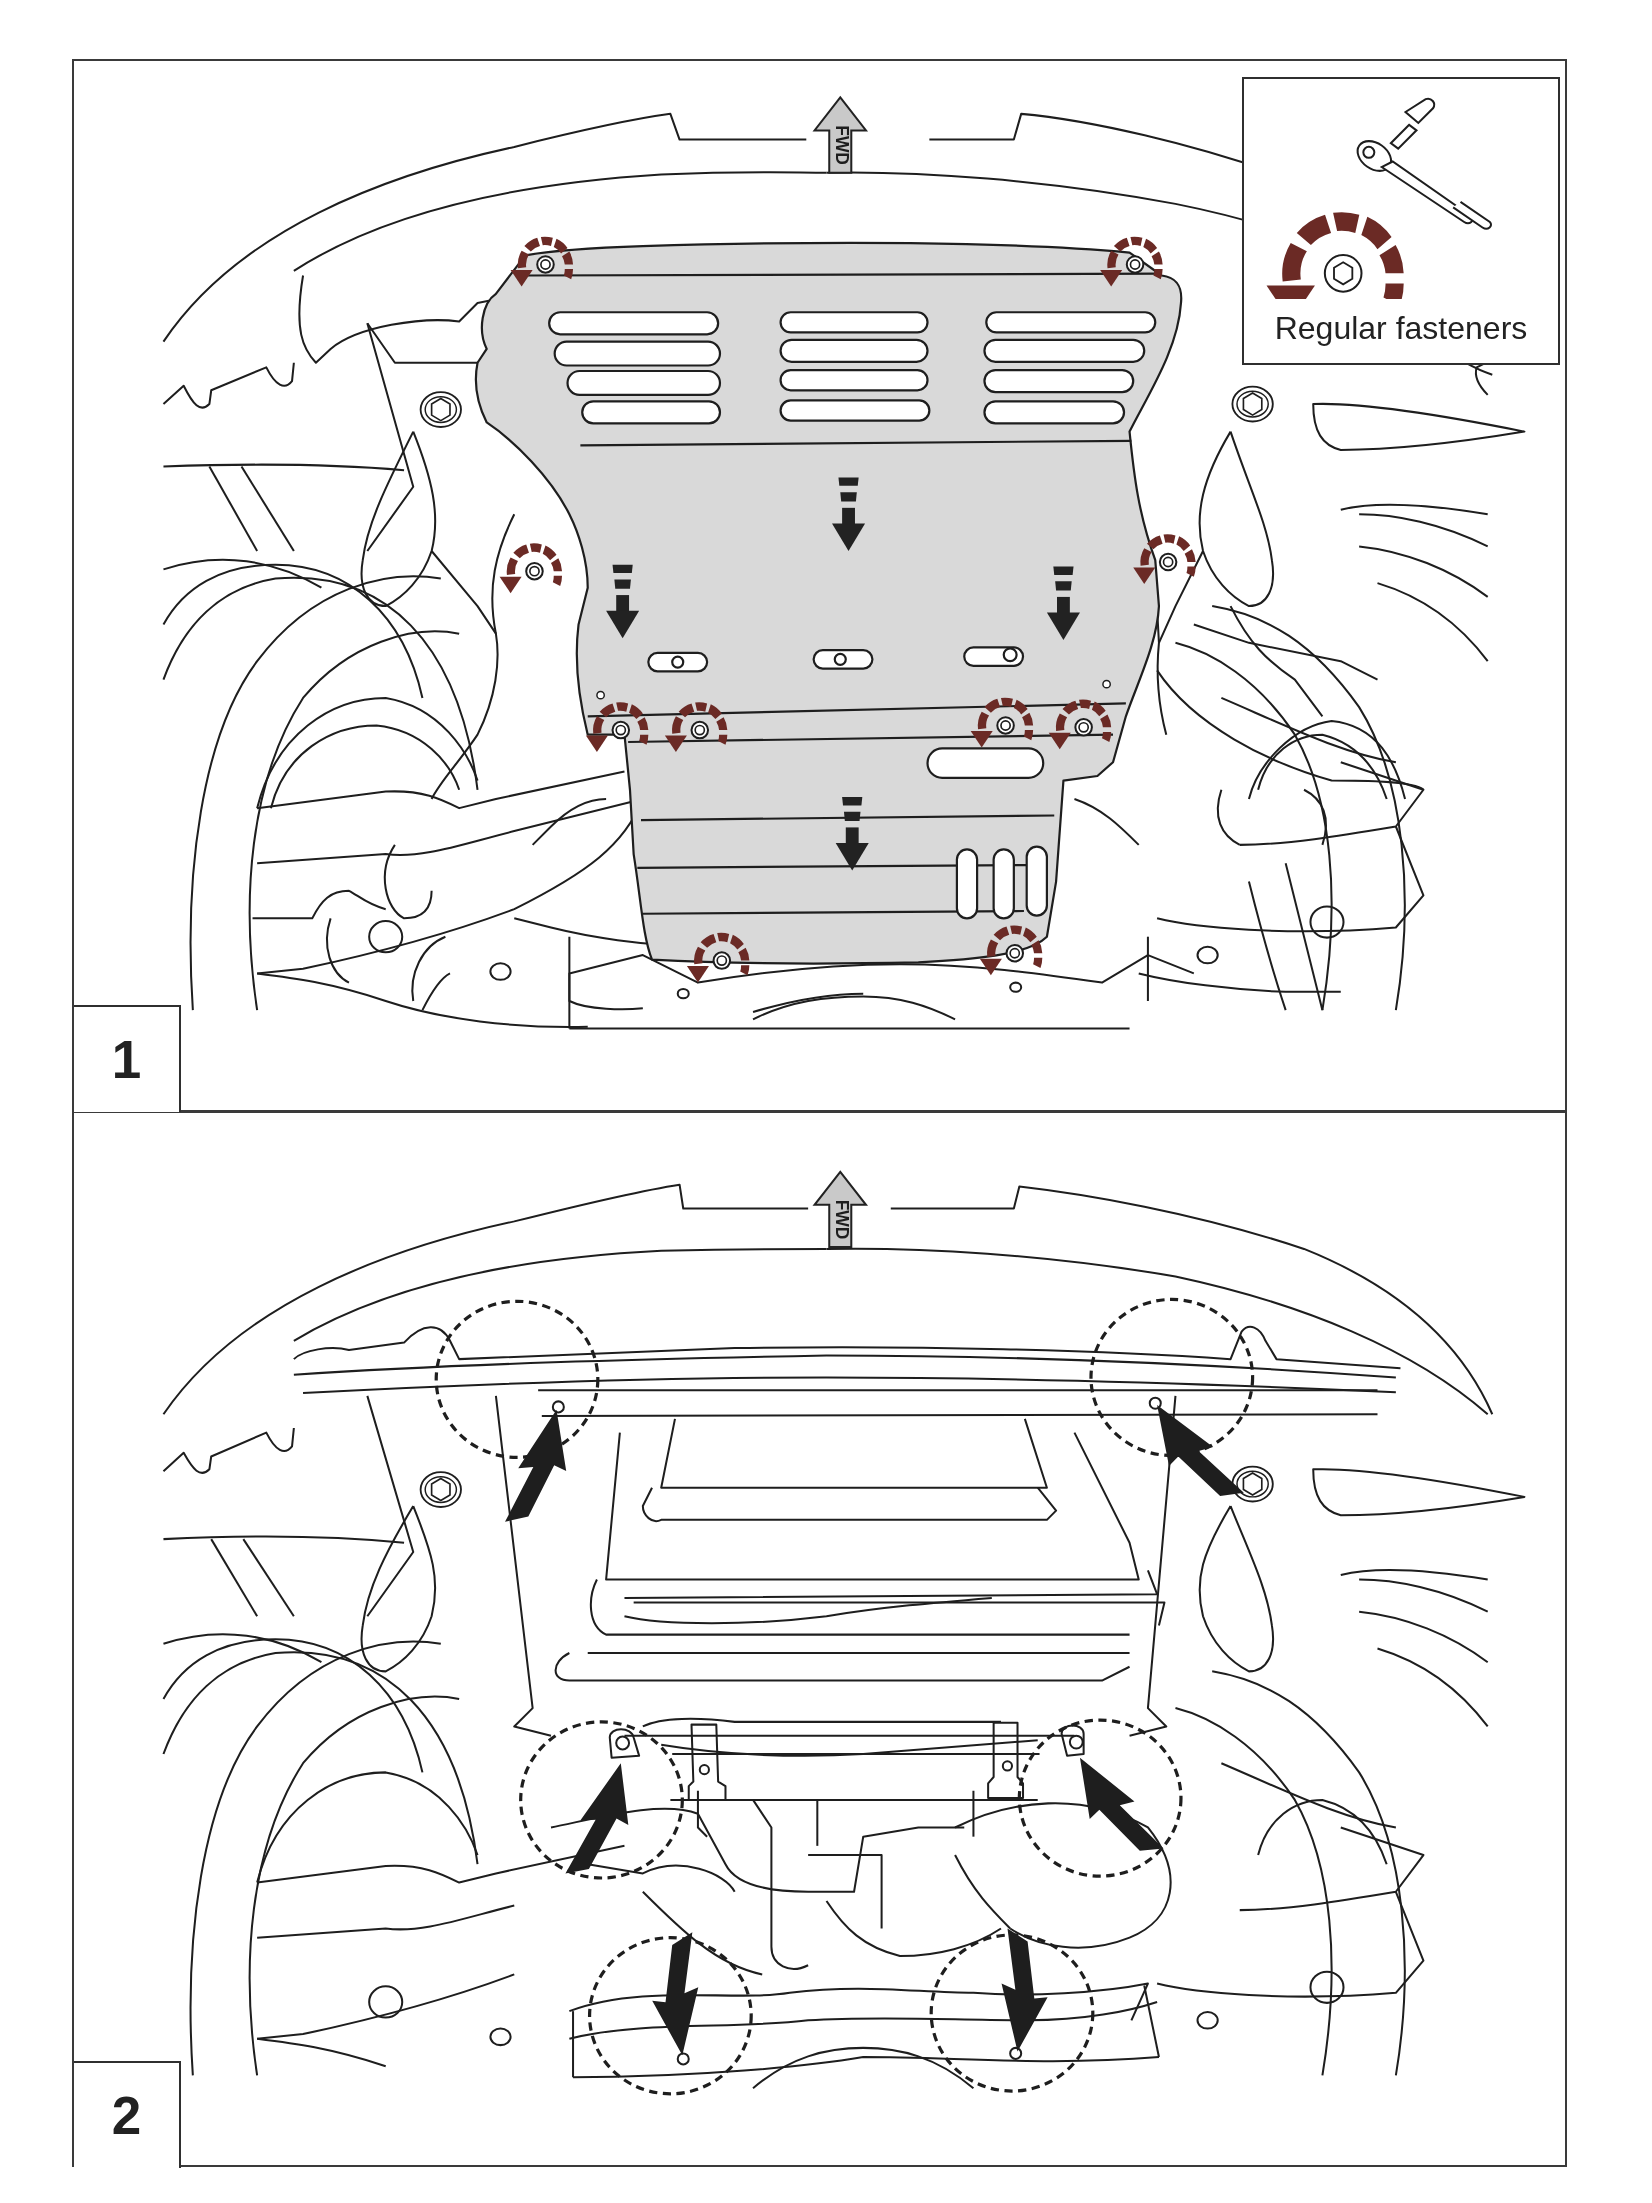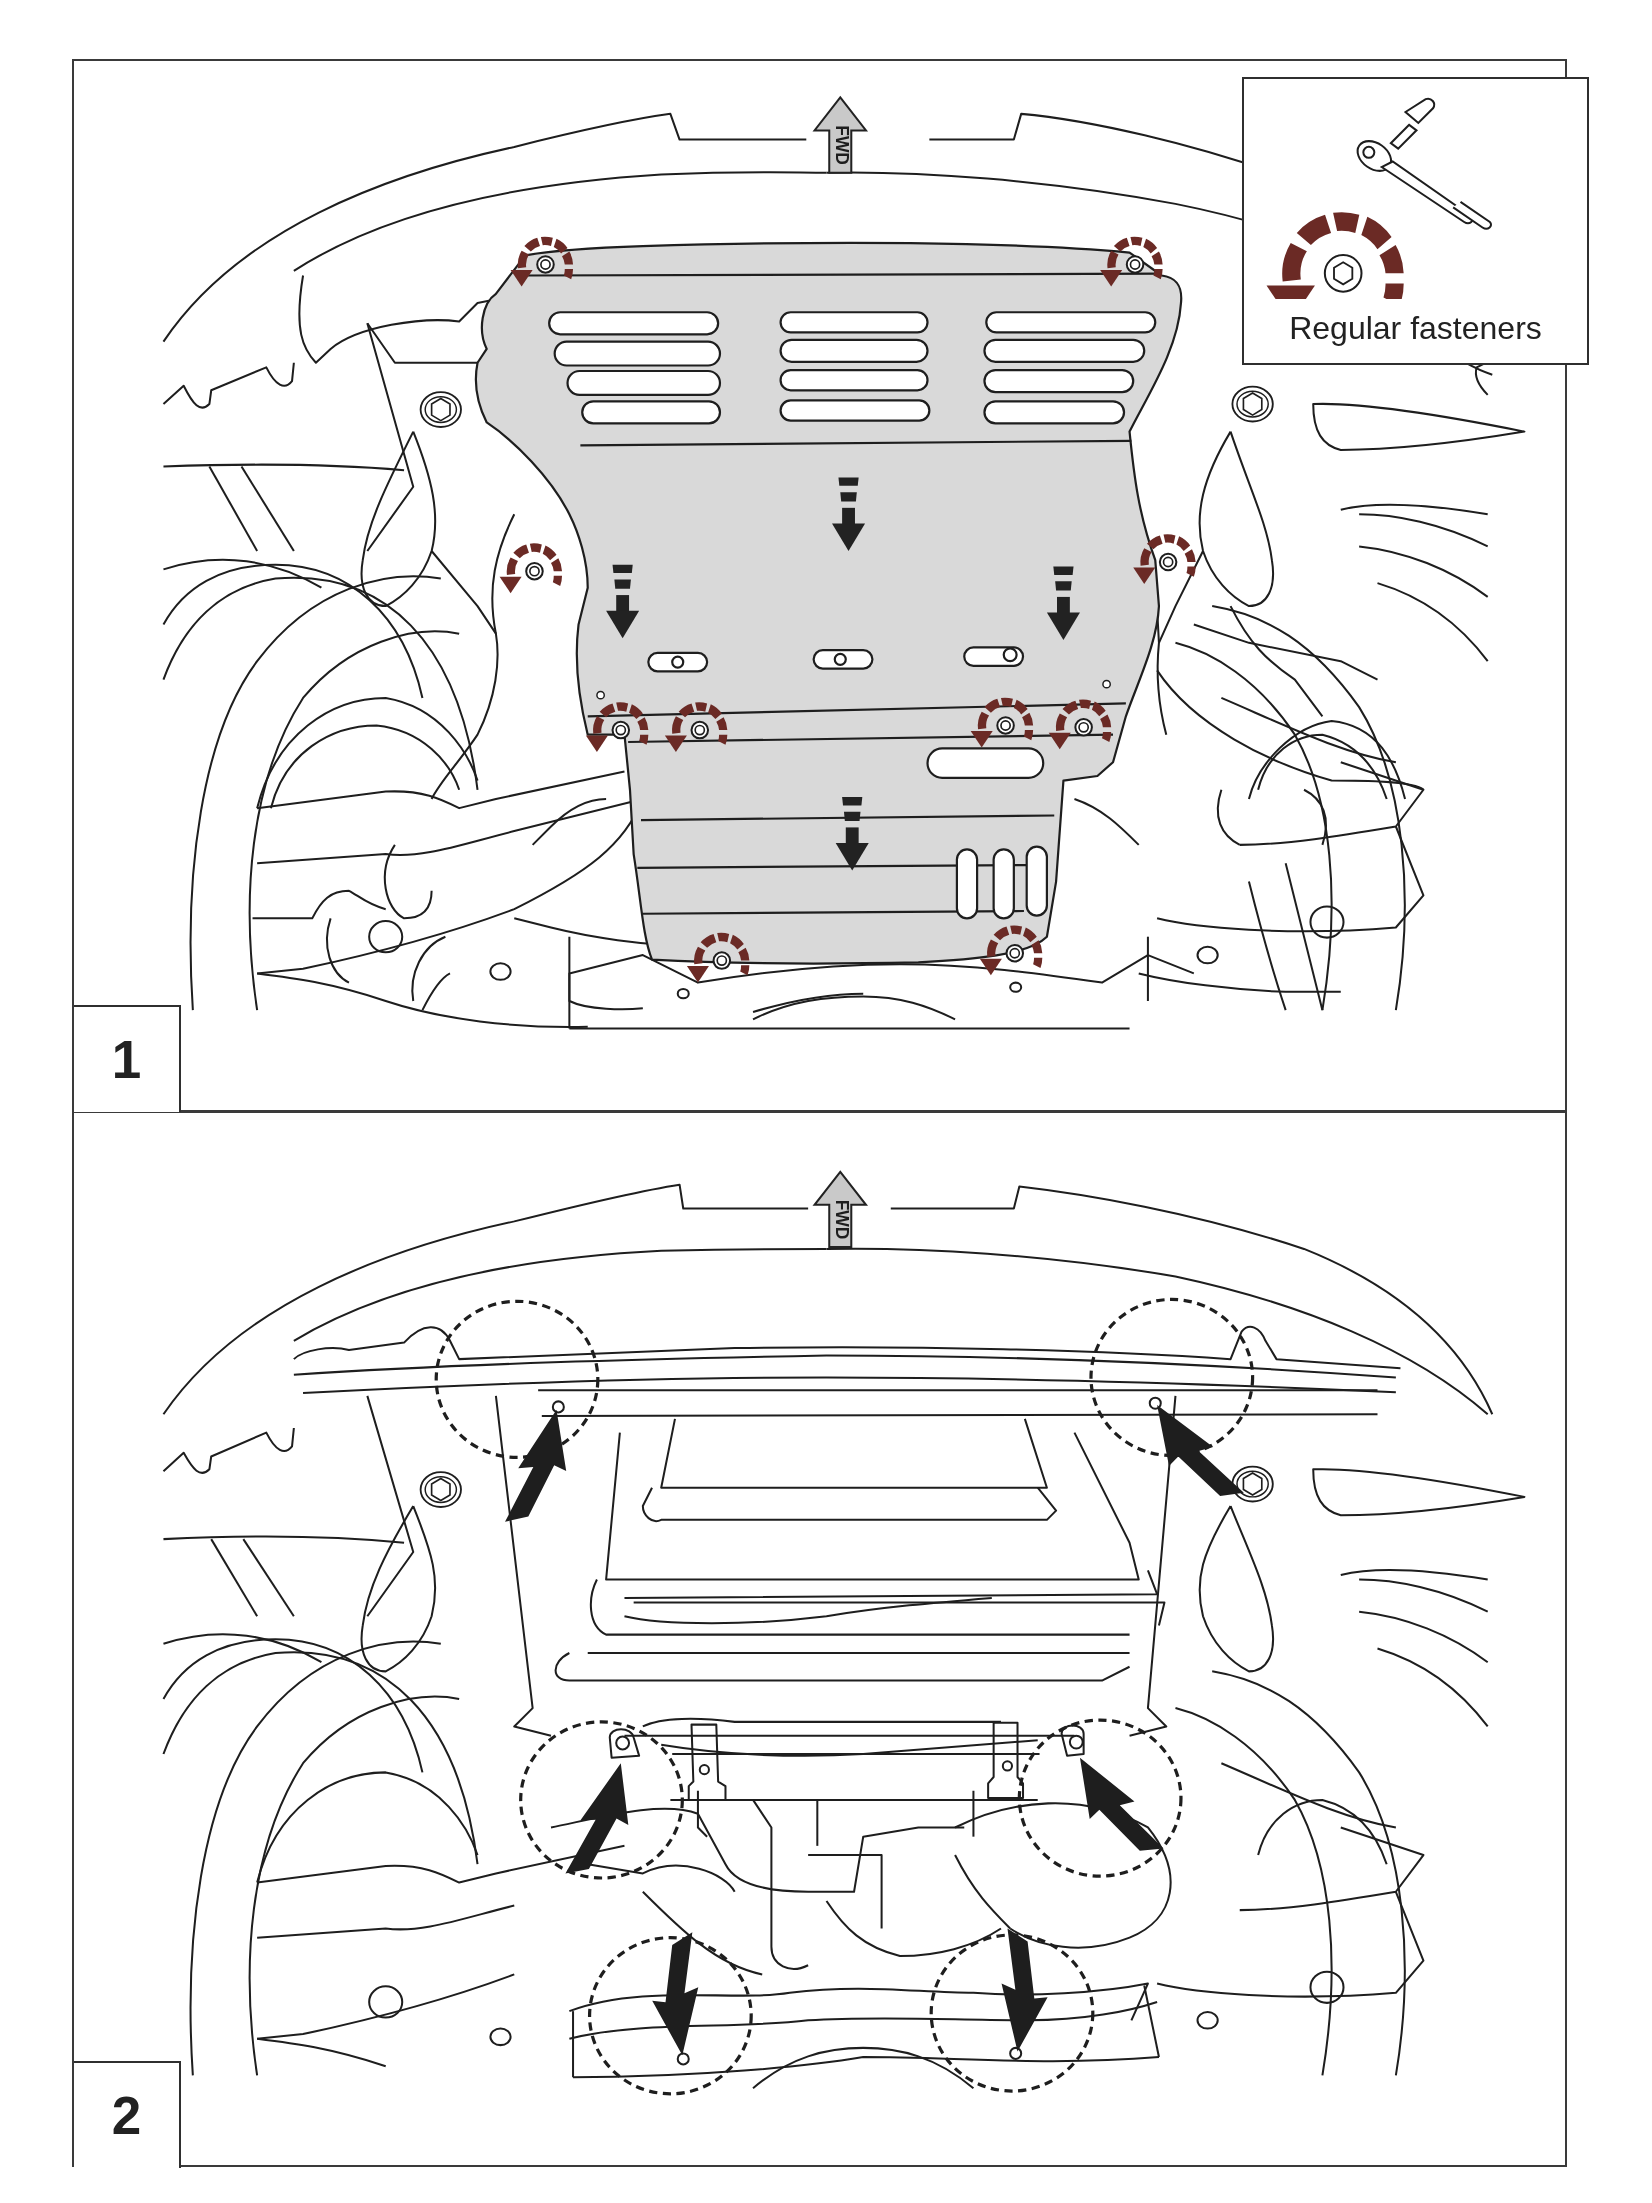--- a/index.html
+++ b/index.html
@@ -7,21 +7,21 @@
          font-family: "Liberation Sans", sans-serif; }
   #sheet { position: absolute; left: 0; top: 0; width: 1653px; height: 2204px; }
   .frame { position: absolute; left: 72px; top: 59px; width: 1495px; height: 2108px;
            border: 2.8px solid #3a3a3a; box-sizing: border-box; }
   .divider { position: absolute; left: 72px; top: 1110px; width: 1495px; height: 2.8px; background: #3a3a3a; }
   .step-label { position: absolute; width: 107px; height: 107px; border: 2.8px solid #2f2f2f; border-left: none; border-bottom: none;
                 box-sizing: border-box; background: #fff; display: flex; align-items: center; justify-content: center;
                 font-weight: bold; font-size: 53px; color: #222; }
   #step-1 { left: 74px; top: 1005px; }
   #step-2 { left: 74px; top: 2061px; }
-  .legend { position: absolute; left: 1242px; top: 77px; width: 347px; height: 288px;
+  .legend { position: absolute; left: 1242px; top: 77px; width: 318px; height: 288px;
             border: 2.8px solid #2f2f2f; box-sizing: border-box; background: #fff; }
   .legend-text { position: absolute; left: 0; right: 0; bottom: 16.5px; text-align: center;
                  font-size: 32px; color: #222; }
   svg.drawing { position: absolute; left: 0; top: 0; }
 </style>
 </head>
 <body>
 
 <div id="sheet">
 

